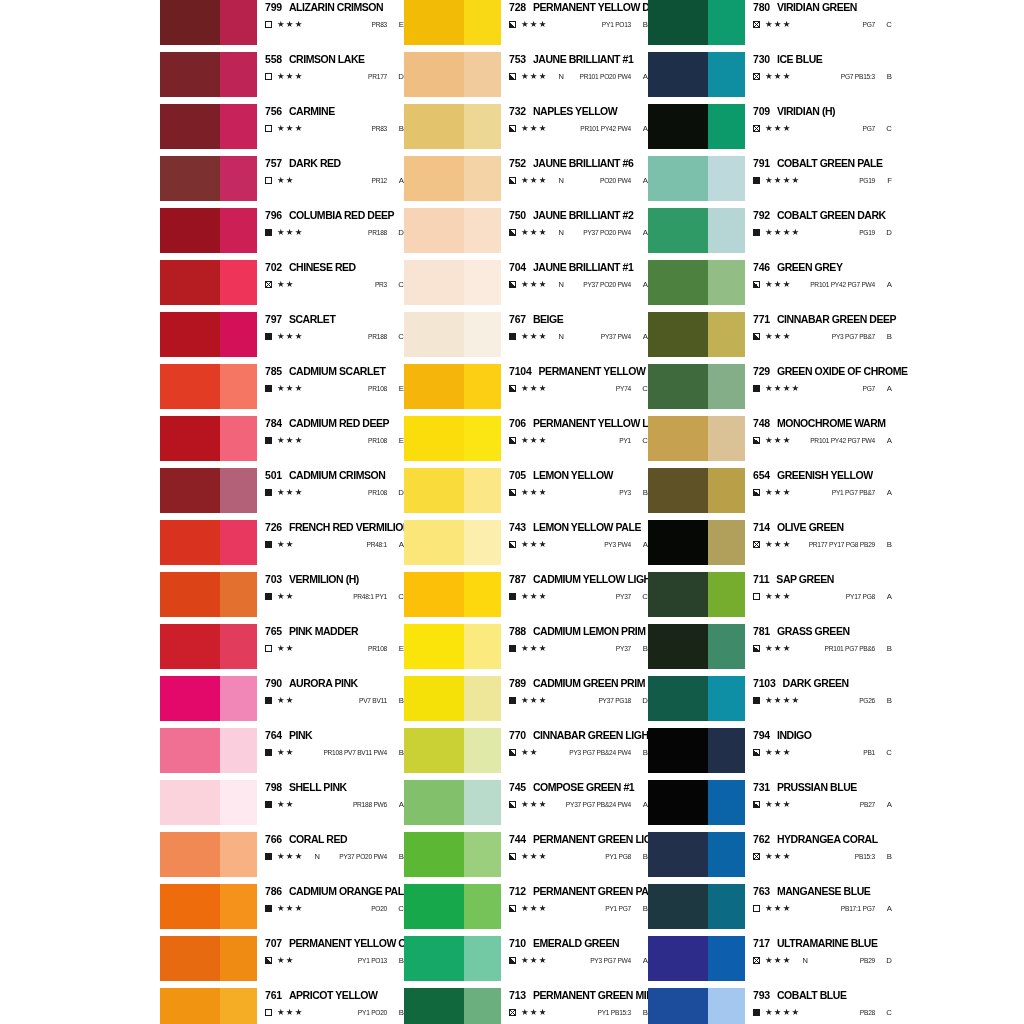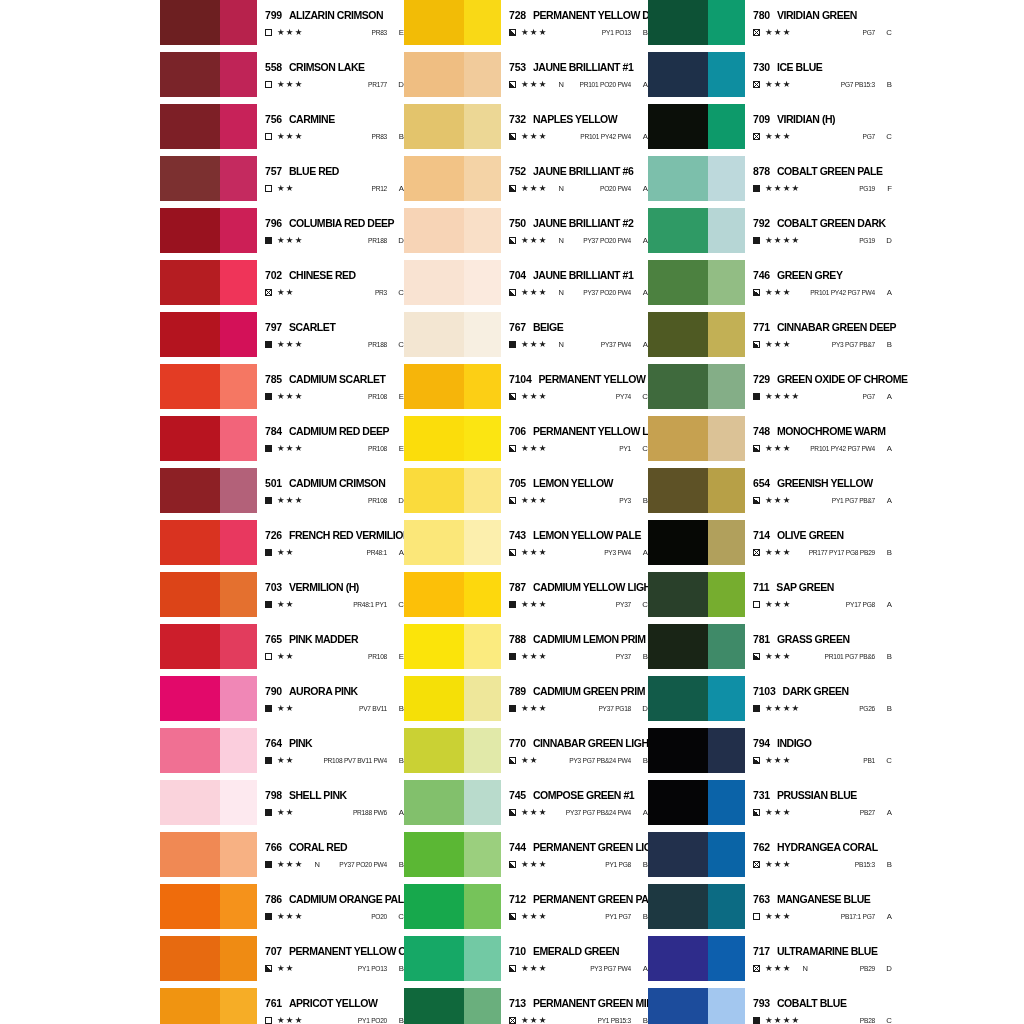--- a/index.html
+++ b/index.html
@@ -53,21 +53,20 @@
     flex-direction: row;
     align-items: baseline;
     white-space: nowrap;
   }
   .code {
     font-size: 10.5px;
     font-weight: bold;
     color: #000000;
     letter-spacing: -0.2px;
     flex: 0 0 auto;
-    margin-top: 8px;
   }
   .pname {
     font-size: 10.5px;
     font-weight: bold;
     color: #000000;
     letter-spacing: -0.45px;
     margin-left: 7px;
     flex: 0 0 auto;
   }
   .meta-line {
@@ -199,21 +198,21 @@
           </div>
         </div>
         <div class="swatch-row">
           <div class="chips">
             <div class="chip-mass" style="background: rgb(124, 48, 48);"></div>
             <div class="chip-tint" style="background: rgb(196, 42, 95);"></div>
           </div>
           <div class="info">
             <div class="title-line">
               <span class="code">757</span>
-              <span class="pname">BLUE RED</span>
+              <span class="pname">DARK RED</span>
             </div>
             <div class="meta-line">
               <span class="box"></span>
               <span class="stars">★★</span>
               <span class="spacer"></span>
               <span class="pigments">PR12</span>
               <span class="series">A</span>
             </div>
           </div>
         </div>
@@ -968,21 +967,21 @@
             </div>
           </div>
         </div>
         <div class="swatch-row">
           <div class="chips">
             <div class="chip-mass" style="background: rgb(124, 191, 171);"></div>
             <div class="chip-tint" style="background: rgb(189, 217, 220);"></div>
           </div>
           <div class="info">
             <div class="title-line">
-              <span class="code">878</span>
+              <span class="code">791</span>
               <span class="pname">COBALT GREEN PALE</span>
             </div>
             <div class="meta-line">
               <span class="box filled"></span>
               <span class="stars">★★★★</span>
               <span class="spacer"></span>
               <span class="pigments">PG19</span>
               <span class="series">F</span>
             </div>
           </div>

